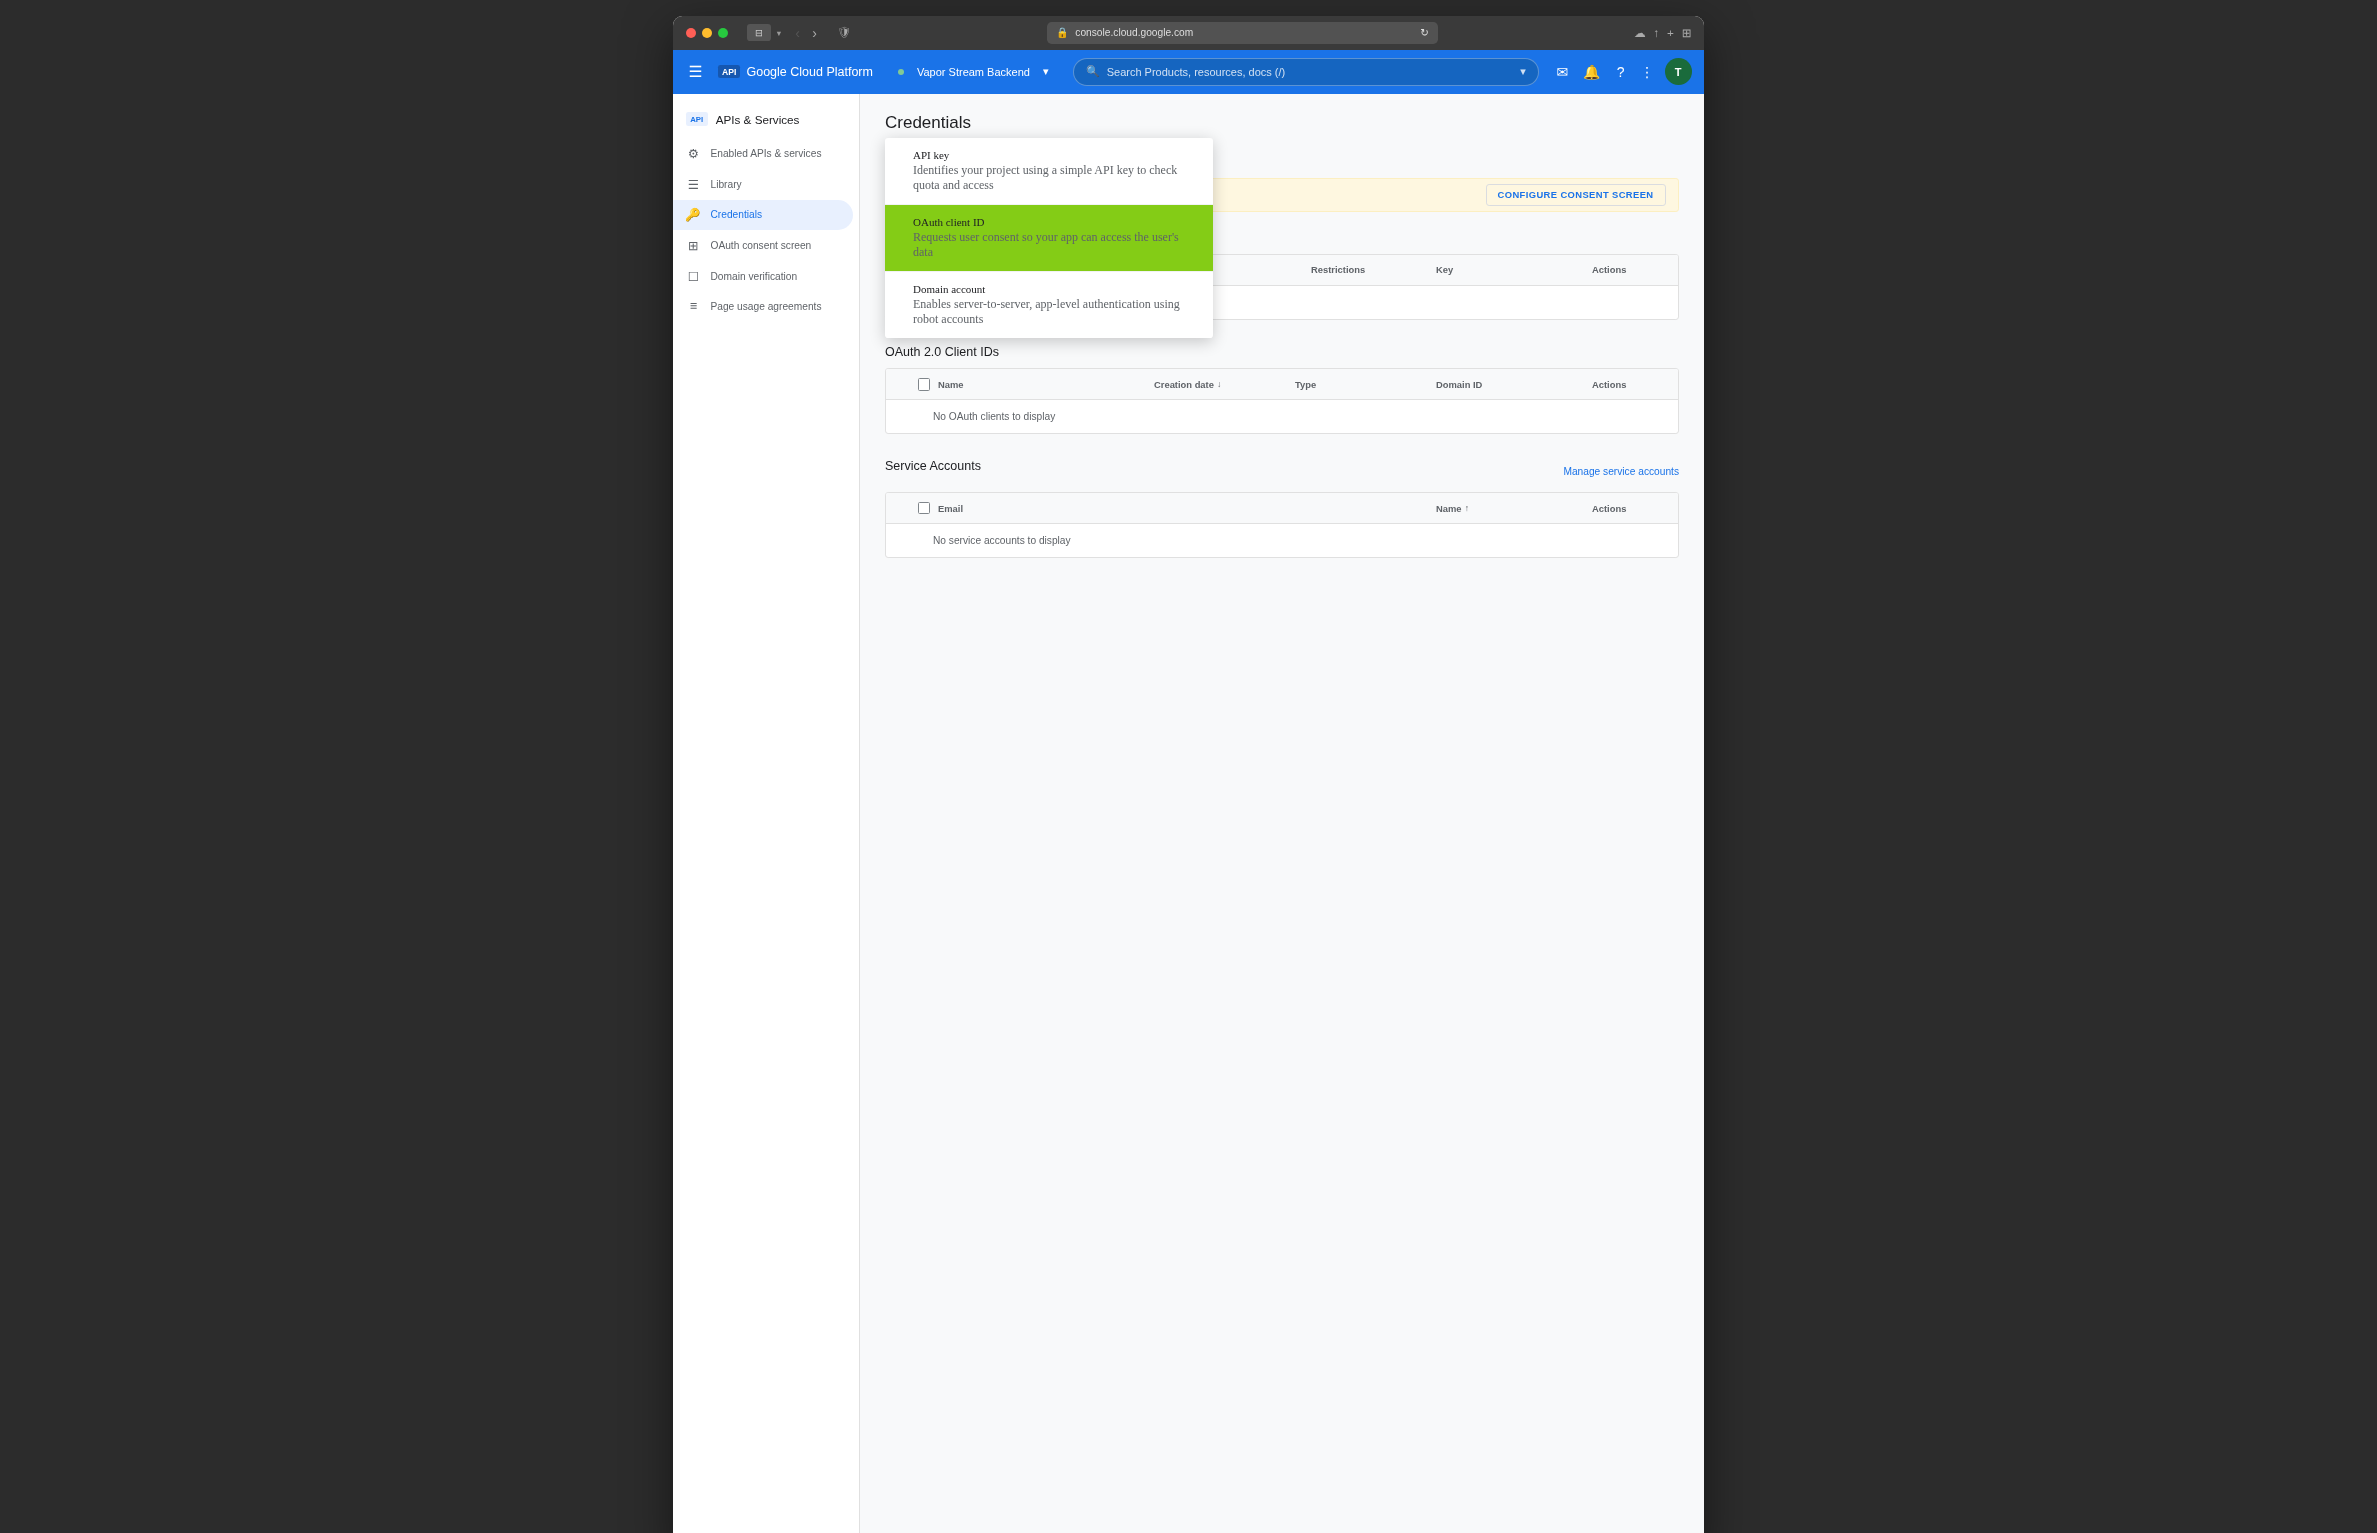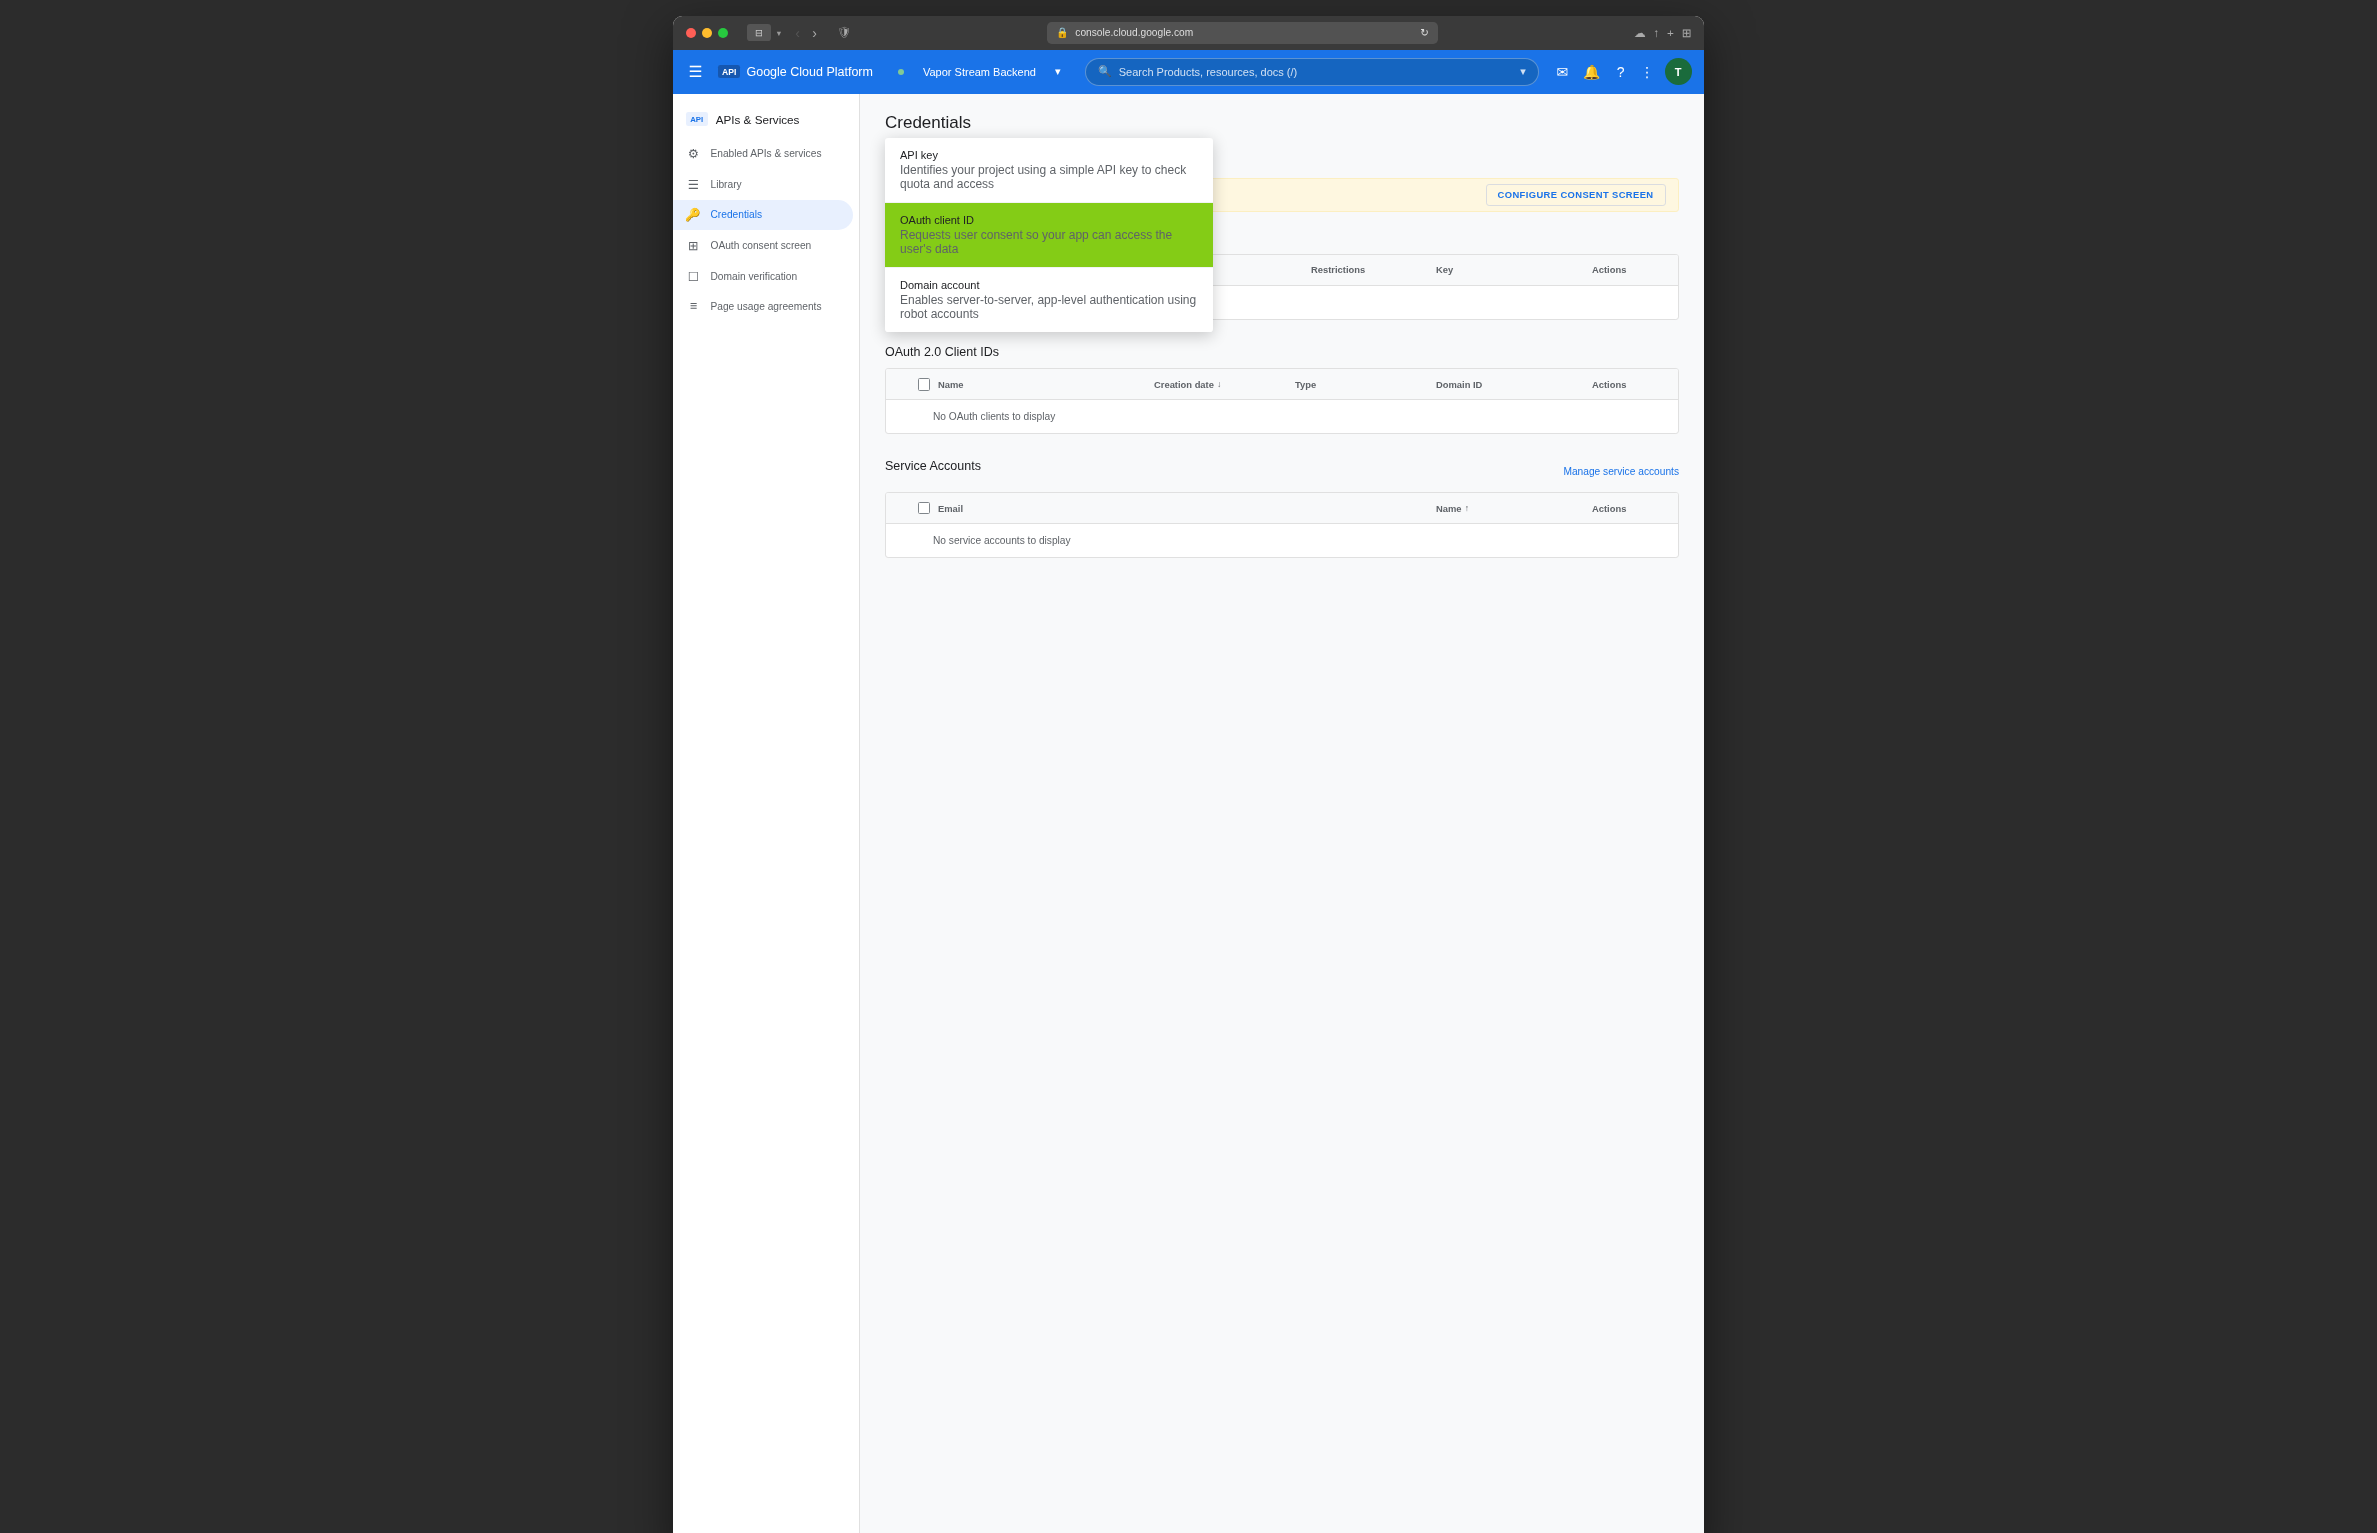--- a/index.html
+++ b/index.html
@@ -133,21 +133,21 @@
       background: #1557b0;
       color: white;
       font-size: 8.6px;
       font-weight: bold;
       padding: 1.6px 3.9px;
       border-radius: 2.3px;
     }
     .project-selector {
       display: flex;
       align-items: center;
-      gap: 19px;
+      gap: 13px;
       color: white;
       font-size: 11px;
       cursor: pointer;
       padding: 3.1px 6.2px;
       border-radius: 3.1px;
       margin-left: 6.2px;
     }
     .project-dot { width: 6.2px; height: 6.2px; background: #81c995; border-radius: 50%; }
     .search-bar {
       flex: 1;
@@ -405,23 +405,24 @@
       top: 44px;
       left: 25px;
       background: #fff;
       border-radius: 3.1px;
       box-shadow: 0 3.1px 15.6px rgba(0,0,0,0.2);
       width: 328px;
       z-index: 100;
       overflow: hidden;
     }
     .dropdown-item {
-      padding: 11px 15px;
+      padding: 11px 28px;
       cursor: pointer;
       border-bottom: 0.8px solid #f1f3f4;
+      font-family: Liberation Serif, serif;
     }
     .dropdown-item:last-child { border-bottom: none; }
     .dropdown-item-title {
       font-size: 11px;
       color: #202124;
       font-weight: 500;
       margin-bottom: 2.3px;
     }
     .dropdown-item-desc {
       font-size: 12px;

